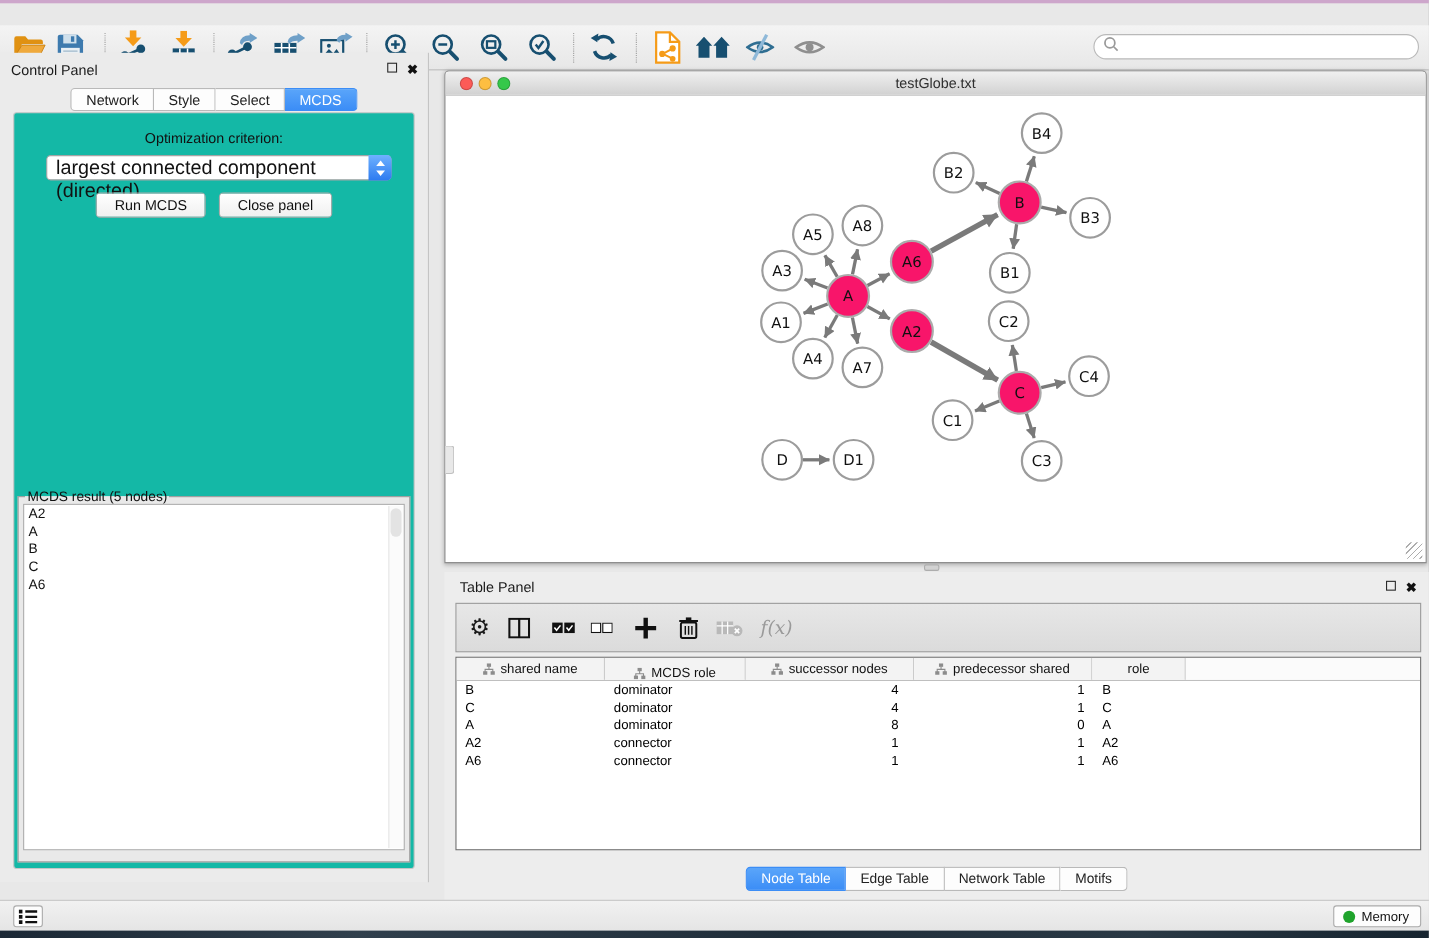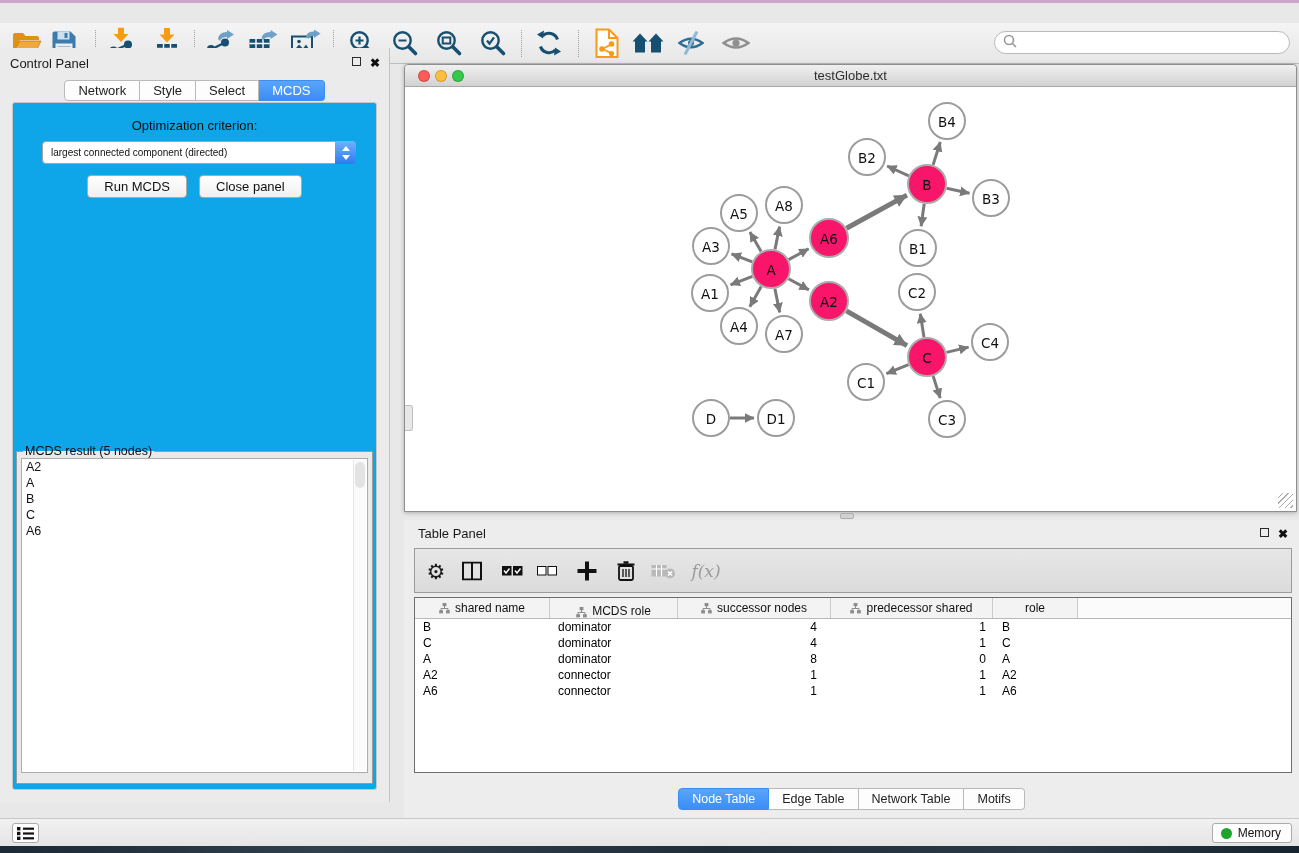--- a/index.html
+++ b/index.html
@@ -31,25 +31,25 @@
   .panel-title { position:absolute; left:10px; top:8px; font-size:13px; color:#1A1A1A; }
   .float-box { position:absolute; width:9px; height:9px; border:1.5px solid #2A2A2A; background:transparent; }
   .close-x { position:absolute; font-size:12px; font-weight:bold; color:#111; line-height:12px; }
   .cp-tabs { position:absolute; left:0; top:32px; width:100%; display:flex; justify-content:center; }
   .seg-tab { height:21px; line-height:19px; padding:0 13px; font-size:13px; background:#FDFDFD;
              border:1px solid #B9B9B9; border-left:none; color:#222; cursor:default; }
   .seg-tab:first-child { border-left:1px solid #B9B9B9; border-radius:4px 0 0 4px; }
   .seg-tab:last-child { border-radius:0 4px 4px 0; }
   .seg-tab.active { background:linear-gradient(#5AA5FA,#3B8DF6); border-color:#3B8DF6; color:#FFF; }
   .cp-body { position:absolute; left:12px; right:12px; top:54px; bottom:12px;
-             border:1px solid #C6C6C6; border-radius:3px; background:#0ea5e9; }
+             border:1px solid #C6C6C6; border-radius:3px; background:#14b8a6; }
   .criterion-label { margin-top:15px; text-align:center; font-size:13px; color:#111; }
   .dropdown { position:absolute; left:29px; width:314px; top:38px; height:23px; background:#FFF;
               border:1px solid #A5A5A5; border-radius:4px; }
-  .dd-text { line-height:21px; padding-left:8px; font-size:10px; color:#111; }
+  .dd-text { line-height:21px; padding-left:8px; font-size:18px; color:#111; }
   .dd-spin { position:absolute; right:-1px; top:-1px; width:21px; height:23px; border-radius:0 4px 4px 0;
              background:linear-gradient(#6FB1FF,#2D7BF0); display:flex; flex-direction:column;
              align-items:center; justify-content:center; }
   .dd-spin i { display:block; width:0; height:0; border:4px solid transparent; }
   .dd-spin i.up { border-bottom:5px solid #FFF; margin-bottom:2px; }
   .dd-spin i.dn { border-top:5px solid #FFF; margin-top:2px; }
   .cp-buttons { position:absolute; left:0; top:72px; width:100%; display:flex; justify-content:center; gap:12px; }
   .btn { height:23px; padding:0 16px; font-size:13px; color:#111; background:linear-gradient(#FFFFFF,#F0F0F0);
          border:1px solid #ABABAB; border-radius:4px; font-family:inherit; }
   .result-fieldset { position:absolute; left:3px; right:3px; top:341px; bottom:5px; margin:0;

